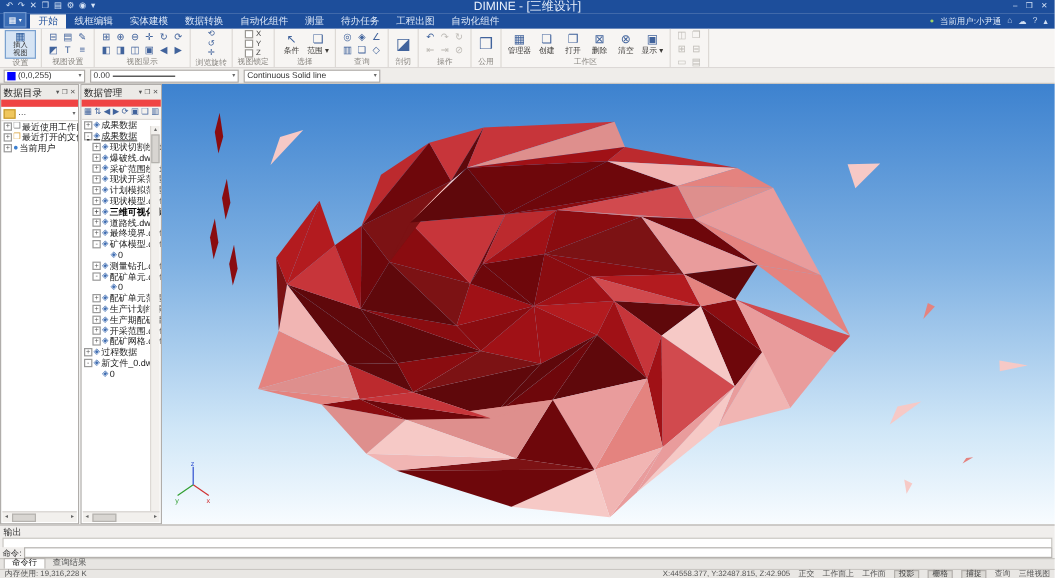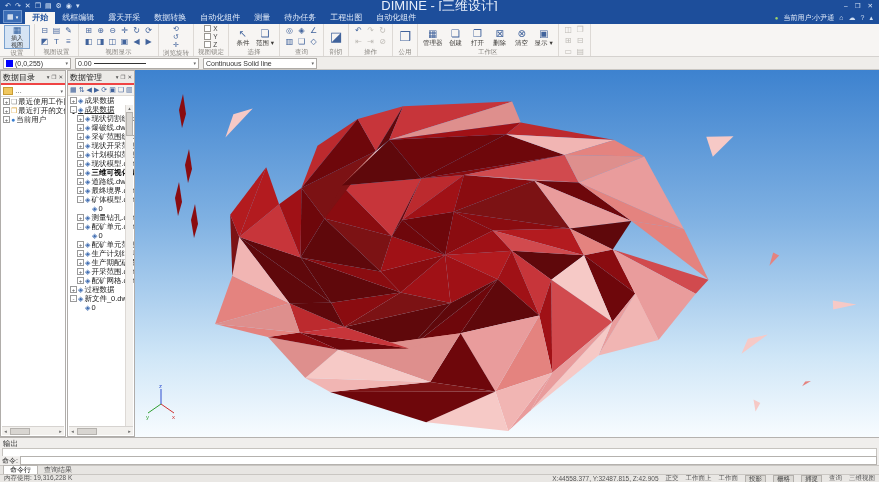--- a/index.html
+++ b/index.html
@@ -4,31 +4,31 @@
 <style>
   html,body{margin:0;padding:0}
   body{width:879px;height:482px;position:relative;overflow:hidden;
        font-family:"Liberation Sans","DejaVu Sans",sans-serif;background:#fff;
        -webkit-font-smoothing:antialiased;cursor:default}
   
   #titlebar{position:absolute;left:0;top:0;right:0;height:11px;background:#1d4e9b;
             display:flex;align-items:center}
   #qat{display:flex;gap:4px;padding-left:5px;z-index:2}
   .qi{font-size:7px;line-height:11px;color:#d7e4f6}
-  #title{position:absolute;left:0;right:0;text-align:center;font-size:13px;color:#e9f0fb;line-height:11px}
+  #title{position:absolute;left:0;right:0;text-align:center;font-size:10px;color:#e9f0fb;line-height:11px}
   #winctl{margin-left:auto;display:flex;gap:7px;padding-right:6px;z-index:2}
   .wc{font-size:6.5px;line-height:11px;color:#d7e4f6}
   
   #tabrow{position:absolute;left:0;top:11px;right:0;height:13px;background:#1d4e9b;display:flex;align-items:flex-end}
   #tabstrip{display:flex;align-items:flex-end;height:13px}
   .appbtn{height:11px;margin:0 3px 1px 3px;padding:0 3px;background:#3a6cb5;border:1px solid #6d94cd;
           display:flex;align-items:center;gap:2px;color:#fff;font-size:7px}
   .appbtn .ag{font-size:7px}.appbtn .ac{font-size:5px}
   .rtab{font-size:8px;color:#dfe9f8;padding:0 7px;height:12px;line-height:12px;white-space:nowrap}
-  .rtab.active{background:#f7f5f3;color:#1d4e9b;font-weight:bold}
+  .rtab.active{background:#f7f5f3;color:#1d4e9b;font-weight:normal}
   #userarea{margin-left:auto;display:flex;align-items:center;gap:5px;padding-right:6px;height:13px}
   .udot{color:#9fd468;font-size:6px}
   .utext{color:#dfe9f8;font-size:7px;white-space:nowrap}
   .uicon{color:#cfdef3;font-size:7px}
   
   #ribbon{position:absolute;left:0;top:24px;right:0;height:33px;background:#f7f5f3;
           border-bottom:1px solid #d5d2cf;display:flex;align-items:stretch;overflow:hidden;box-sizing:border-box}
   .rgroup{display:flex;flex-direction:column;align-items:center;padding:1px 4px 0;
           border-right:1px solid #ddd9d5;flex:none}
   .rg-body{flex:1;display:flex;align-items:center;gap:2px}
@@ -54,21 +54,21 @@
           border-bottom:1px solid #c9c6c2;display:flex;align-items:center;gap:4px;padding-left:3px;box-sizing:border-box}
   .combo{height:9px;background:#fff;border:1px solid #aeaba7;display:flex;align-items:center;
          font-size:7px;color:#333;padding:0 2px;gap:2px;box-sizing:content-box;white-space:nowrap}
   .combo .car{margin-left:auto;font-size:5px;color:#666}
   .swatch{width:7px;height:7px;flex:none}
   .linepre{width:52px;height:1px;background:#333;flex:none}
   
   .panel{position:absolute;top:70px;height:367px;background:#fff;border:1px solid #b0adaa;box-sizing:border-box}
   #catalog{left:0;width:66px}
   #manager{left:67px;width:68px}
-  .phead{height:12px;background:#eceae7;border-bottom:2px solid #ef4444;display:flex;align-items:center;padding:0 2px}
+  .phead{height:12px;background:#eceae7;border-bottom:6px solid #ef4444;display:flex;align-items:center;padding:0 2px}
   .pt{font-size:8px;color:#222;white-space:nowrap}
   .phb{margin-left:auto;display:flex;gap:2px}
   .phb span{font-size:5.5px;color:#555}
   .pcombo{height:11px;display:flex;align-items:center;gap:2px;padding:0 2px;border-bottom:1px solid #dedbd7;font-size:7px;color:#444}
   .fold{width:8px;height:6px;background:#f0c75e;border:1px solid #c79b33;flex:none}
   .ptools{height:10px;background:#f4f2ef;border-bottom:1px solid #dedbd7;display:flex;align-items:center;gap:2px;padding:0 2px}
   .ptools span{font-size:7px;color:#41639c;line-height:10px}
   .tree{overflow:hidden}
   .trow{display:flex;align-items:center;height:9px;font-size:7.5px;color:#222;white-space:nowrap;overflow:hidden}
   .trow.bold{font-weight:bold;color:#000}
@@ -130,21 +130,21 @@
 </div>
 
 <div id="tabrow">
   <div id="tabstrip">
       <div class="appbtn">
         <span class="ag">▦</span>
         <span class="ac">▾</span>
       </div>
       <span class="rtab active">开始</span>
       <span class="rtab">线框编辑</span>
-      <span class="rtab">露天开采</span>
+      <span class="rtab">实体建模</span>
       <span class="rtab">数据转换</span>
       <span class="rtab">自动化组件</span>
       <span class="rtab">测量</span>
       <span class="rtab">待办任务</span>
       <span class="rtab">工程出图</span>
       <span class="rtab">自动化组件</span>
     </div>
   <div id="userarea">
       <span class="udot">●</span>
       <span class="utext">当前用户:小尹通</span>

